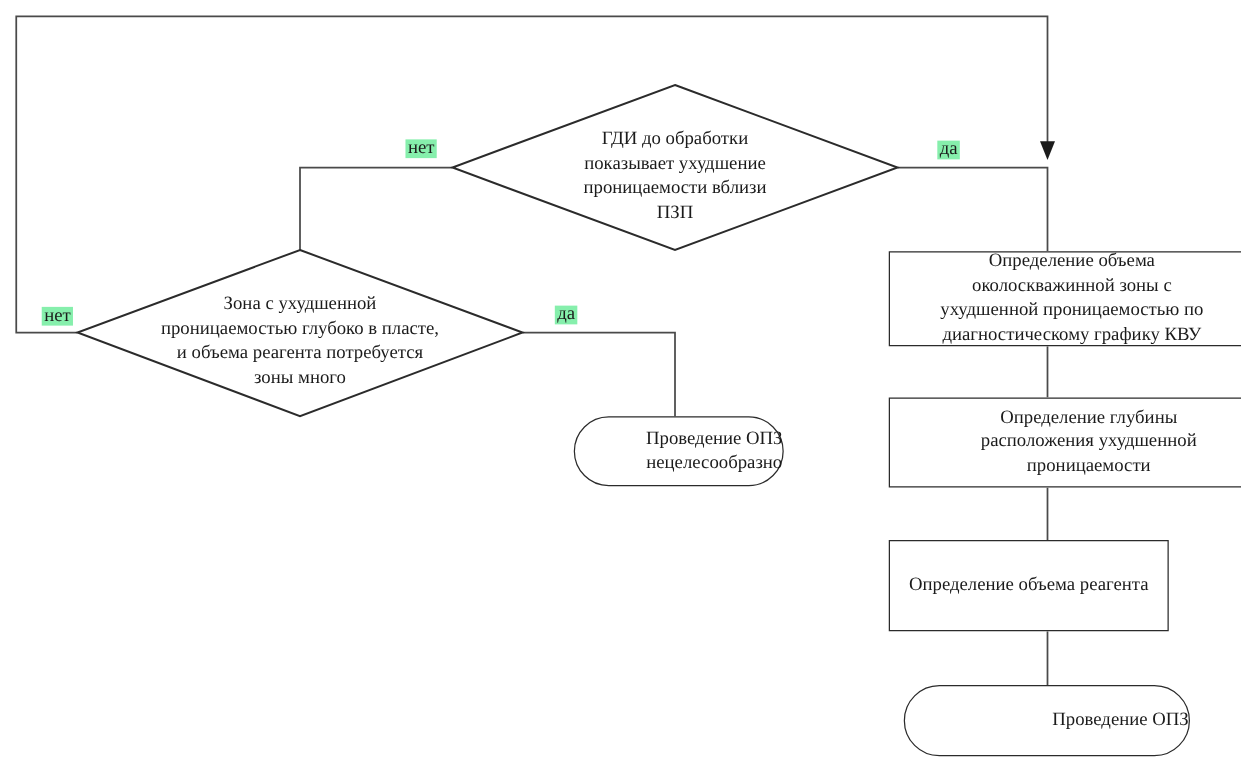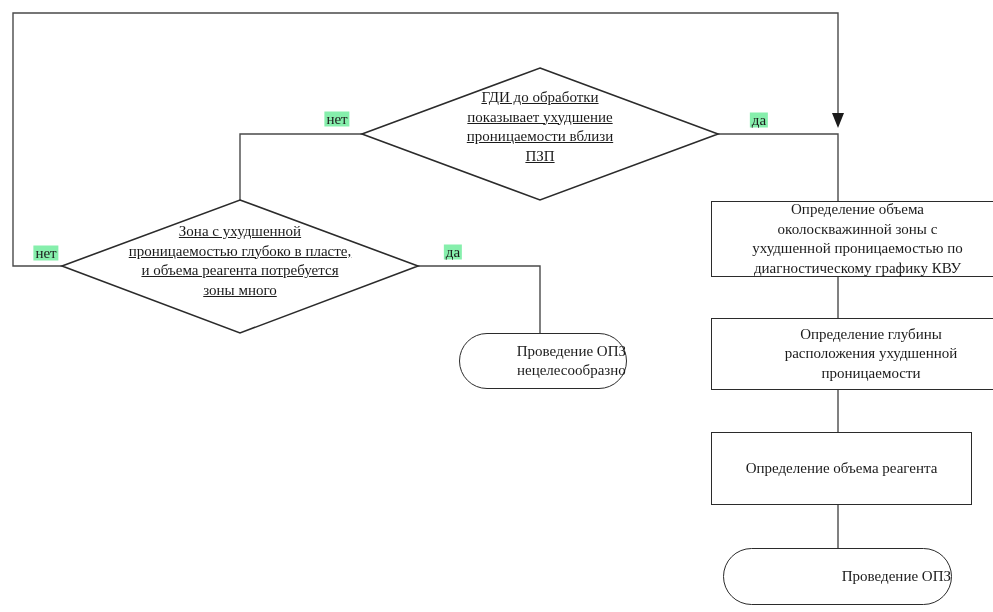--- a/index.html
+++ b/index.html
@@ -30,24 +30,23 @@
   .stadium { border-radius: 29px; justify-content: flex-end; }
   .node-text {
     white-space: pre-line;
     font-size: 15px;
     line-height: 19.5px;
     text-align: center;
   }
   .diamond-text {
     position: absolute;
     display: flex;
-    align-items: flex-start;
+    align-items: flex-end;
     justify-content: center;
     text-align: center;
-    text-decoration: underline;
   }
   .edge-label {
     position: absolute;
     transform: translate(-50%, -50%);
     font-size: 15px;
     line-height: 15px;
     background: #86efac;
     padding: 0 2px;
   }
 </style>
@@ -97,21 +96,21 @@
     <div class="node-text">Определение объема
 околоскважинной зоны с
 ухудшенной проницаемостью по
 диагностическому графику КВУ</div>
   </div>
   <div class="node" style="left:711px; top:318px; width:320px; height:72px;">
     <div class="node-text">Определение глубины
 расположения ухудшенной
 проницаемости</div>
   </div>
-  <div class="node" style="left:711px; top:432px; width:261px; height:73px;">
+  <div class="node" style="left:711px; top:432px; width:224px; height:73px;">
     <div class="node-text">Определение объема реагента</div>
   </div>
 
   <div class="node stadium" style="left:459px; top:333px; width:168px; height:56px; border-width:1.8px;">
     <div class="node-text">Проведение ОПЗ
 нецелесообразно</div>
   </div>
   <div class="node stadium" style="left:723px; top:548px; width:229px; height:57px; border-width:1.8px;">
     <div class="node-text">Проведение ОПЗ</div>
   </div>

